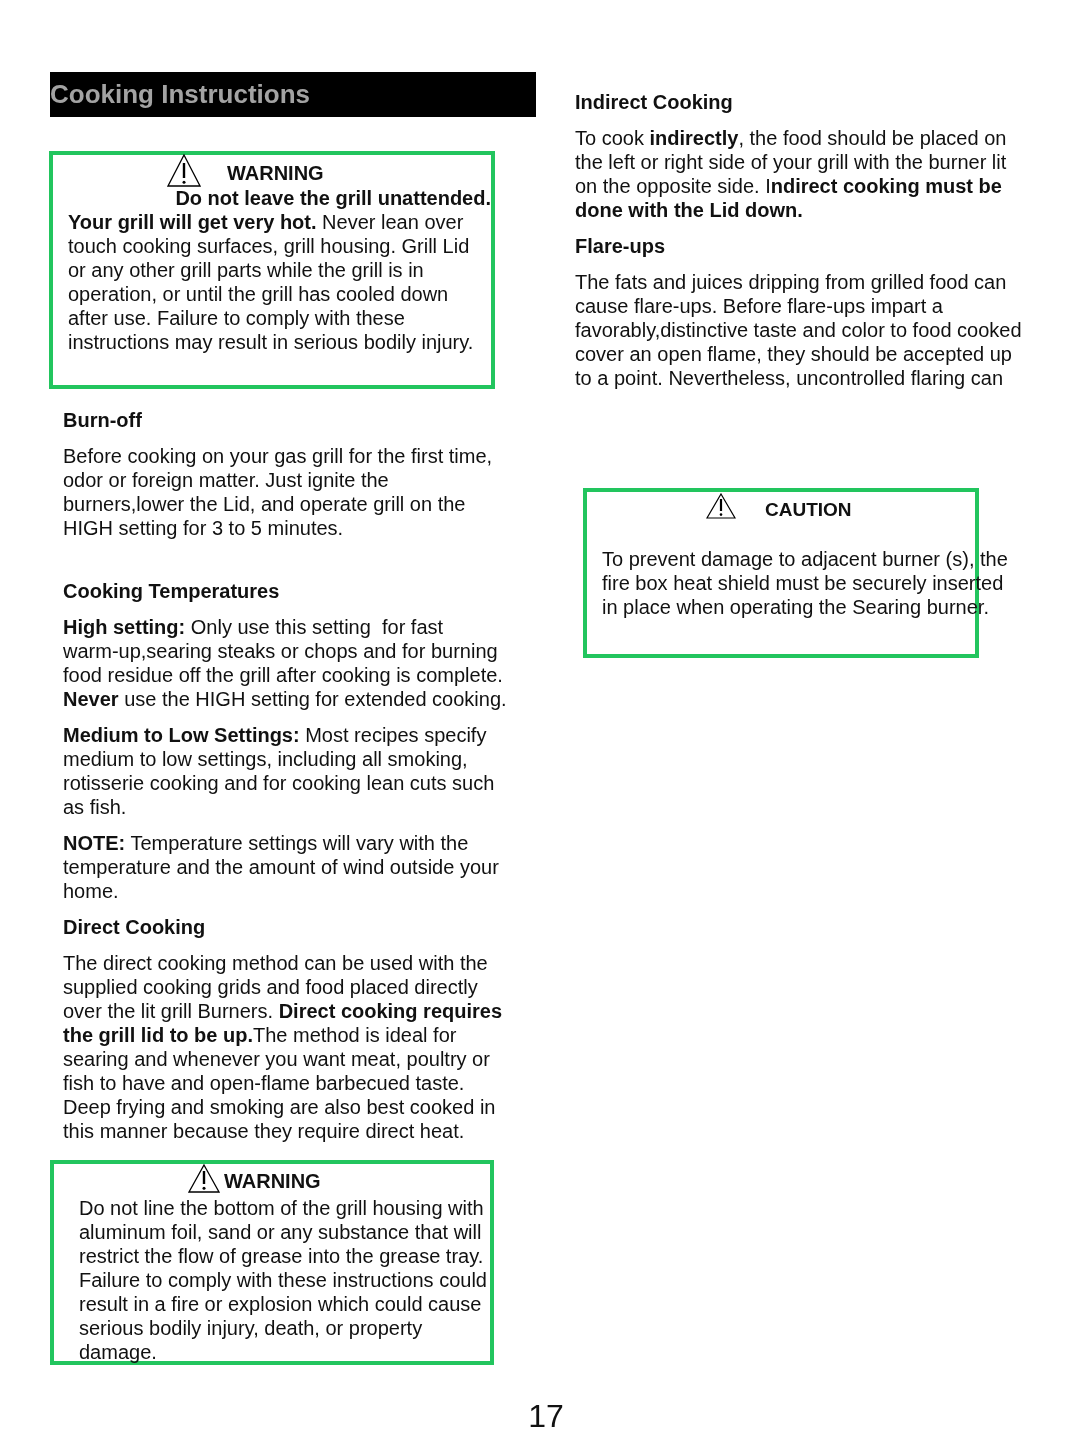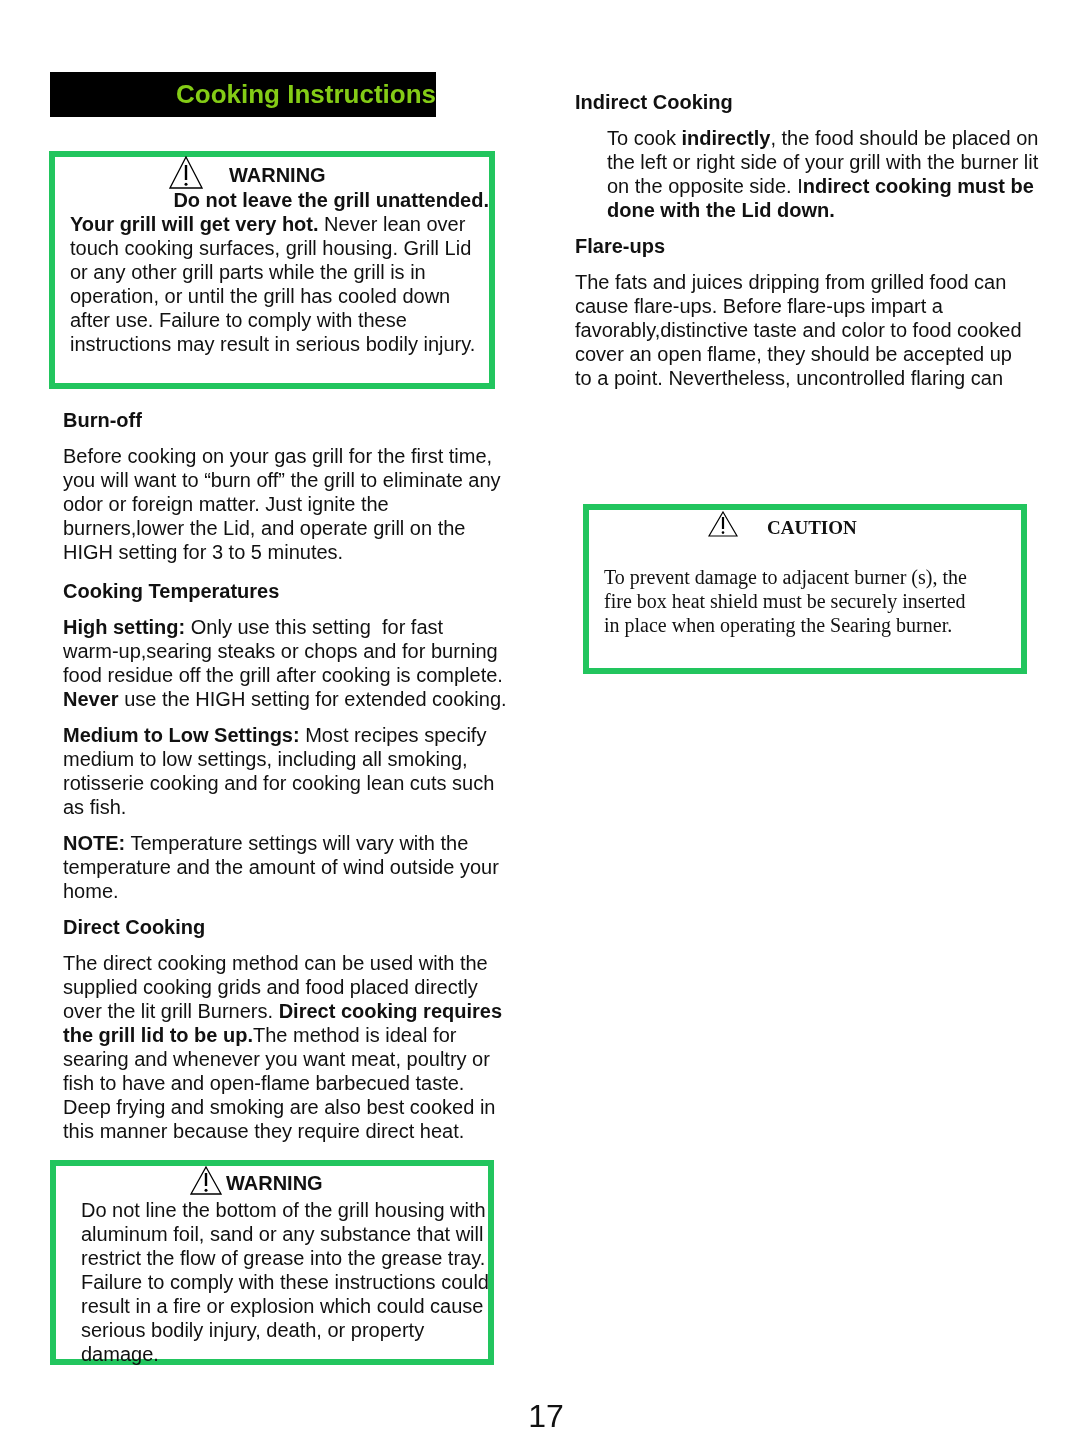--- a/index.html
+++ b/index.html
@@ -3,28 +3,28 @@
 <meta charset="utf-8">
 <style>
   html, body { margin: 0; padding: 0; background: #ffffff; }
   body { width: 1076px; height: 1436px; overflow: hidden; }
   .page {
     position: relative; width: 1076px; height: 1436px; background: #ffffff;
     font-family: "Liberation Sans", sans-serif; color: #111111;
   }
   .abs { position: absolute; }
   .title-bar {
-    left: 50px; top: 72px; width: 386px; height: 45px; background: #000000;
-    color: #84cc16; font-weight: bold; font-size: 26px; line-height: 45px; text-align: right;
+    left: 50px; top: 72px; width: 486px; height: 45px; background: #000000;
+    color: #a3a3a3; font-weight: bold; font-size: 26px; line-height: 45px; text-align: left;
   }
   .heading { font-size: 20px; font-weight: bold; line-height: 24px; white-space: pre; }
   .para { font-size: 20px; line-height: 24px; }
   .para .line { white-space: pre; height: 24px; }
   .para .b { font-weight: bold; }
-  .box { border: 6px solid #22c55e; box-sizing: border-box; }
+  .box { border: 4px solid #22c55e; box-sizing: border-box; }
   .box-title { font-size: 20px; font-weight: bold; line-height: 24px; white-space: pre; }
   .icon svg { display: block; }
   .subtitle { left: 0; right: 0; text-align: right; font-size: 20px; font-weight: bold; line-height: 24px; white-space: pre; }
   .page-number { left: 496px; width: 100px; top: 1401px; text-align: center; font-size: 32px; line-height: 30px; }
 </style>
 </head>
 <body>
 
 <div class="page">
 
@@ -48,21 +48,20 @@
         <div class="line"><span>or any other grill parts while the grill is in</span></div>
         <div class="line"><span>operation, or until the grill has cooled down</span></div>
         <div class="line"><span>after use. Failure to comply with these</span></div>
         <div class="line"><span>instructions may result in serious bodily injury.</span></div>
       </div>
   </div>
 
   <div class="abs heading" style="left:63px; top:408px;">Burn-off</div>
   <div class="abs para" style="left:63px; top:444px;">
       <div class="line"><span>Before cooking on your gas grill for the first time,</span></div>
-      <div class="line"><span>you will want to “burn off” the grill to eliminate any</span></div>
       <div class="line"><span>odor or foreign matter. Just ignite the</span></div>
       <div class="line"><span>burners,lower the Lid, and operate grill on the</span></div>
       <div class="line"><span>HIGH setting for 3 to 5 minutes.</span></div>
     </div>
 
   <div class="abs heading" style="left:63px; top:579px;">Cooking Temperatures</div>
   <div class="abs para" style="left:63px; top:615px;">
       <div class="line"><span class="b">High setting:</span><span> Only use this setting  for fast</span></div>
       <div class="line"><span>warm-up,searing steaks or chops and for burning</span></div>
       <div class="line"><span>food residue off the grill after cooking is complete.</span></div>
@@ -106,37 +105,37 @@
         <div class="line"><span>aluminum foil, sand or any substance that will</span></div>
         <div class="line"><span>restrict the flow of grease into the grease tray.</span></div>
         <div class="line"><span>Failure to comply with these instructions could</span></div>
         <div class="line"><span>result in a fire or explosion which could cause</span></div>
         <div class="line"><span>serious bodily injury, death, or property</span></div>
         <div class="line"><span>damage.</span></div>
       </div>
   </div>
 
   <div class="abs heading" style="left:575px; top:90px;">Indirect Cooking</div>
-  <div class="abs para" style="left:575px; top:126px;margin-left:32px;">
+  <div class="abs para" style="left:575px; top:126px;">
       <div class="line"><span>To cook </span><span class="b">indirectly</span><span>, the food should be placed on</span></div>
       <div class="line"><span>the left or right side of your grill with the burner lit</span></div>
       <div class="line"><span>on the opposite side. I</span><span class="b">ndirect cooking must be</span></div>
       <div class="line"><span class="b">done with the Lid down.</span></div>
     </div>
 
   <div class="abs heading" style="left:575px; top:234px;">Flare-ups</div>
   <div class="abs para" style="left:575px; top:270px;">
       <div class="line"><span>The fats and juices dripping from grilled food can</span></div>
       <div class="line"><span>cause flare-ups. Before flare-ups impart a</span></div>
       <div class="line"><span>favorably,distinctive taste and color to food cooked</span></div>
       <div class="line"><span>cover an open flame, they should be accepted up</span></div>
       <div class="line"><span>to a point. Nevertheless, uncontrolled flaring can</span></div>
     </div>
 
-  <div class="abs box" style="left:583px; top:504px; width:444px; height:170px;font-family:Liberation Serif, serif;">
+  <div class="abs box" style="left:583px; top:488px; width:396px; height:170px;">
     <div class="abs icon" style="left:119px; top:1px;">
       <svg width="30" height="26" viewBox="0 0 30 26">
         <polygon points="15,1 29,25 1,25" fill="none" stroke="#000" stroke-width="1.2"></polygon>
         <line x1="15" y1="6" x2="15" y2="18" stroke="#000" stroke-width="2.2"></line>
         <circle cx="15" cy="21.6" r="1.3" fill="#000"></circle>
       </svg>
     </div>
     <div class="abs box-title" style="left:178px; top:6px; font-size:19px;">CAUTION</div>
     <div class="abs para" style="left:15px; top:55px;">
         <div class="line"><span>To prevent damage to adjacent burner (s), the</span></div>

